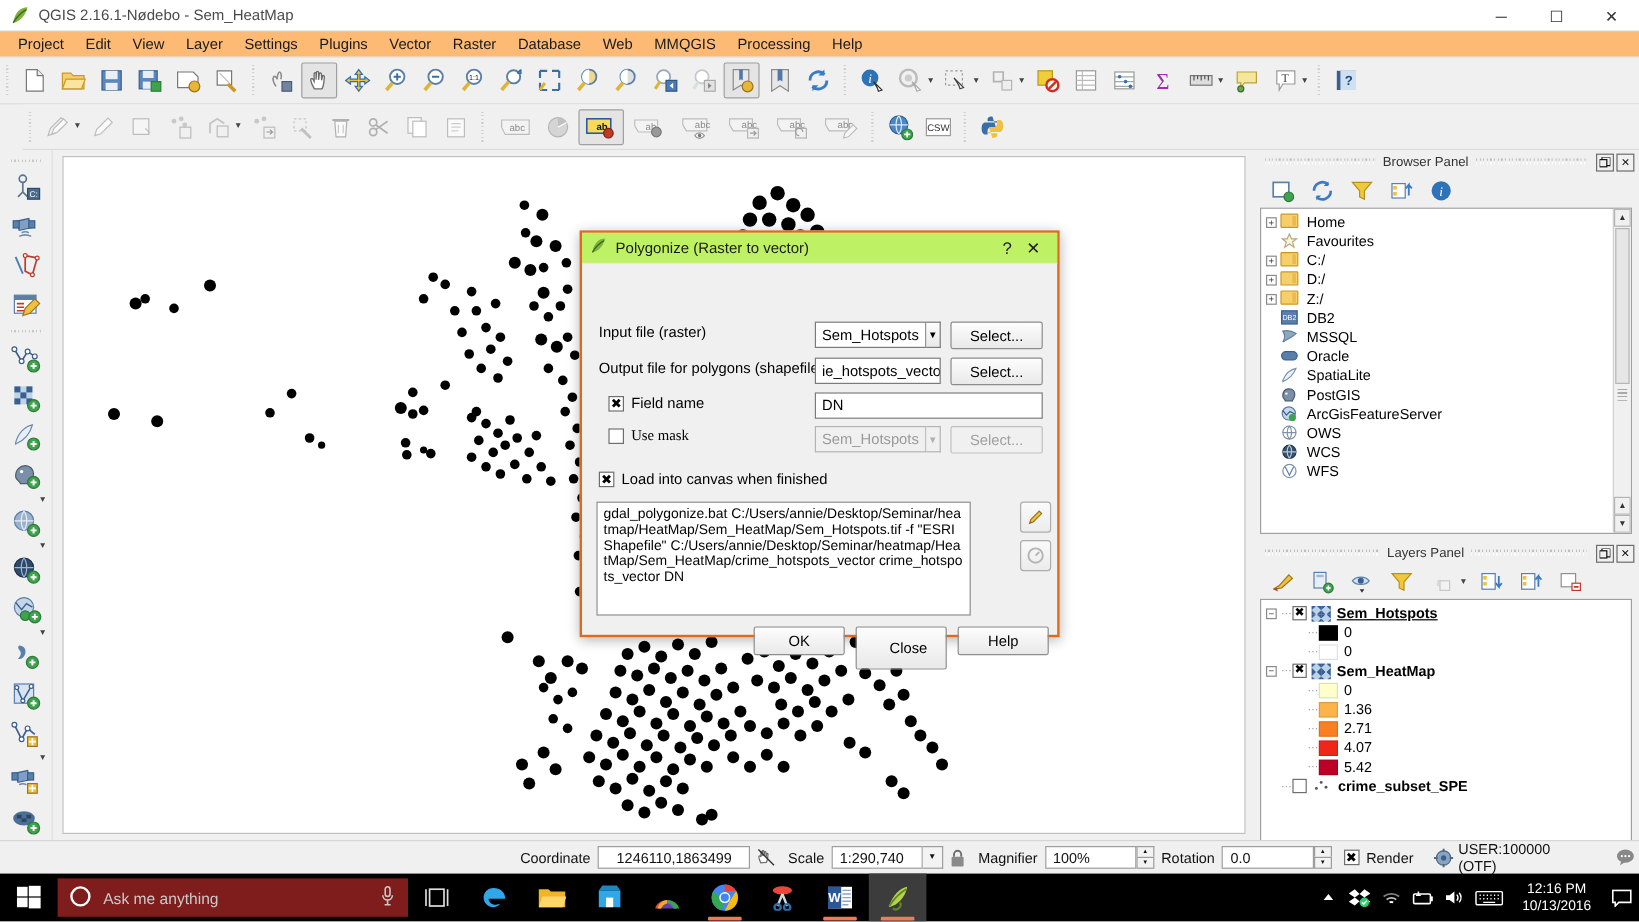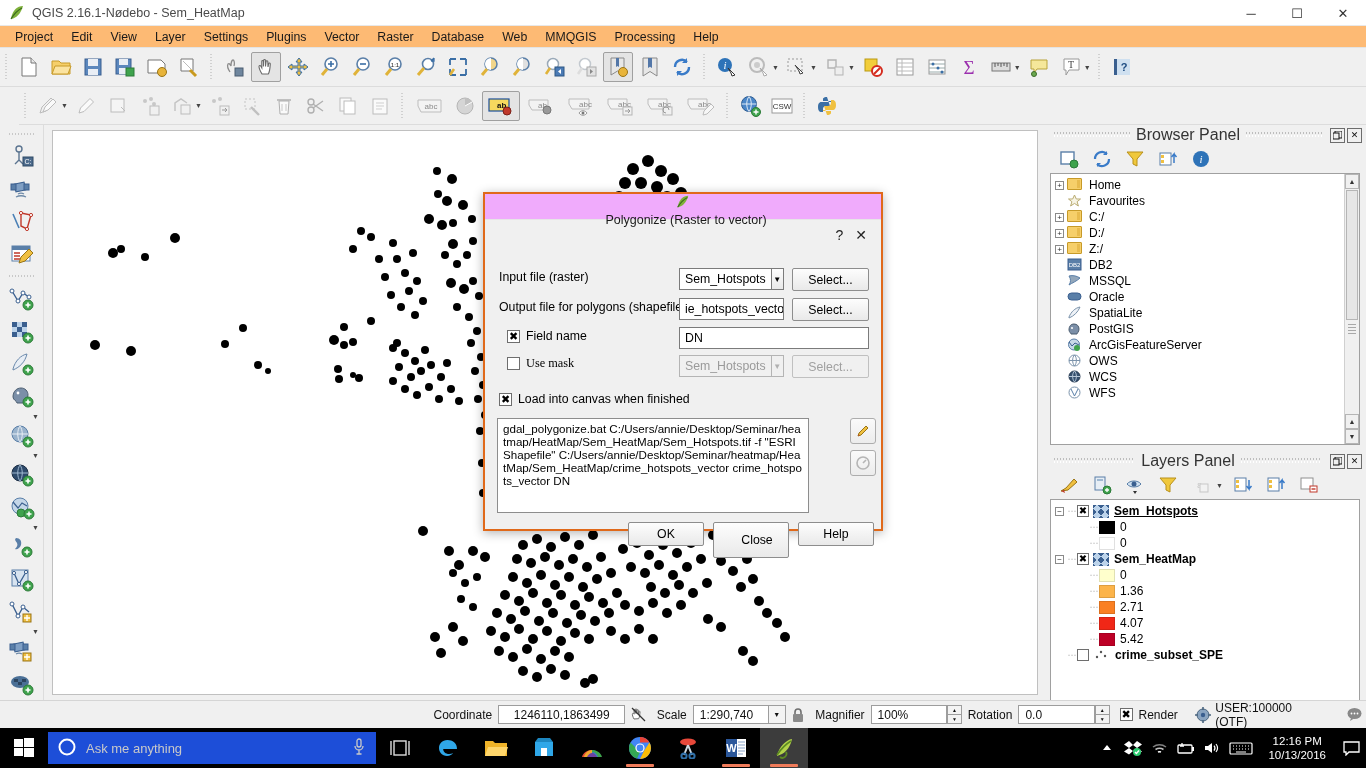--- a/index.html
+++ b/index.html
@@ -93,21 +93,21 @@
   }
   .panel-title .grip {
     flex: 1; height: 8px;
     background-image: repeating-linear-gradient(to right, #bdbdbd 0 1px, transparent 1px 3px),
                       repeating-linear-gradient(to right, #ffffff 0 1px, transparent 1px 3px);
     background-size: 100% 2px, 100% 2px;
     background-position: 0 1px, 0 4px;
     background-repeat: repeat-x, repeat-x;
     margin: 0 6px;
   }
-  .panel-title .ptext { font-size: 16px; white-space: nowrap; }
+  .panel-title .ptext { font-size: 11px; white-space: nowrap; }
   .pt-btn {
     width: 15px; height: 15px; border: 1px solid #6d6d6d; background: #f0f0f0;
     display: flex; align-items: center; justify-content: center;
     font-size: 9px; margin-left: 2px; color: #111;
   }
   .panel-toolbar { height: 28px; display: flex; align-items: center; padding-left: 10px; gap: 3px; }
   .panel-toolbar .tb-btn { width: 28px; height: 24px; }
   .tree {
     margin: 0 6px; background: #fff; border: 1px solid #a0a0a0;
     position: relative; overflow: hidden;
@@ -183,40 +183,40 @@
   }
   .spin div:first-child { border-bottom: none; }
 
   
   #taskbar {
     position: absolute; left: 0; top: 728px; width: 1366px; height: 40px;
     background: #000000; display: flex; align-items: center;
   }
   #startbtn { width: 48px; height: 40px; display: flex; align-items: center; justify-content: center; }
   #cortana {
-    width: 328px; height: 32px; background: #1d4ed8; display: flex; align-items: center;
+    width: 292px; height: 32px; background: #7f1d1d; display: flex; align-items: center;
     padding: 0 10px; color: #c9c9c9; font-size: 13px; gap: 10px;
   }
   .tb-task { width: 48px; height: 40px; display: flex; align-items: center; justify-content: center; position: relative; }
   .tb-task.running::after {
     content:''; position:absolute; bottom:1px; left:10px; right:10px; height:3px; background:#ef7b5a; border-radius:1px;
   }
   .tb-task.active { background: #3c3c3c; }
   #tray { margin-left: auto; display: flex; align-items: center; height: 40px; color: #fff; }
   .tray-ico { width: 26px; height: 40px; display: flex; align-items: center; justify-content: center; }
   #clock { text-align: center; font-size: 11.5px; line-height: 14px; color: #fff; padding: 0 10px; }
 
   
   #dialog {
     position: absolute; left: 483px; top: 192px; width: 400px; height: 339px;
     background: #f0f0f0; border: 2px solid #e0691a; box-shadow: 0 2px 10px rgba(0,0,0,.3);
   }
   #dialog .dlg-title {
-    height: 26px; background: #f0abfc; display: flex; align-items: center;
-    padding: 0 6px; border-bottom: 1px solid #e6e6e6; flex-direction: column;
+    height: 26px; background: #bef264; display: flex; align-items: center;
+    padding: 0 6px; border-bottom: 1px solid #e6e6e6;
   }
   #dialog .dlg-title .dt { font-size: 12.5px; color: #1a1a1a; margin-left: 6px; }
   .dlg-title-btns { margin-left: auto; display: flex; align-items: center; gap: 12px; padding-right: 8px; }
   .dlg-tbtn { font-size: 14px; color: #222; }
   .dlg-body { position: relative; height: 311px; }
   .frow { position: absolute; display: flex; align-items: center; }
   .flabel { font-size: 12.3px; color: #000; }
   .tinput {
     height: 22px; background: #fff; border: 1px solid #7b7b7b;
     display: flex; align-items: center; padding: 0 5px; font-size: 12.3px; color: #000;

